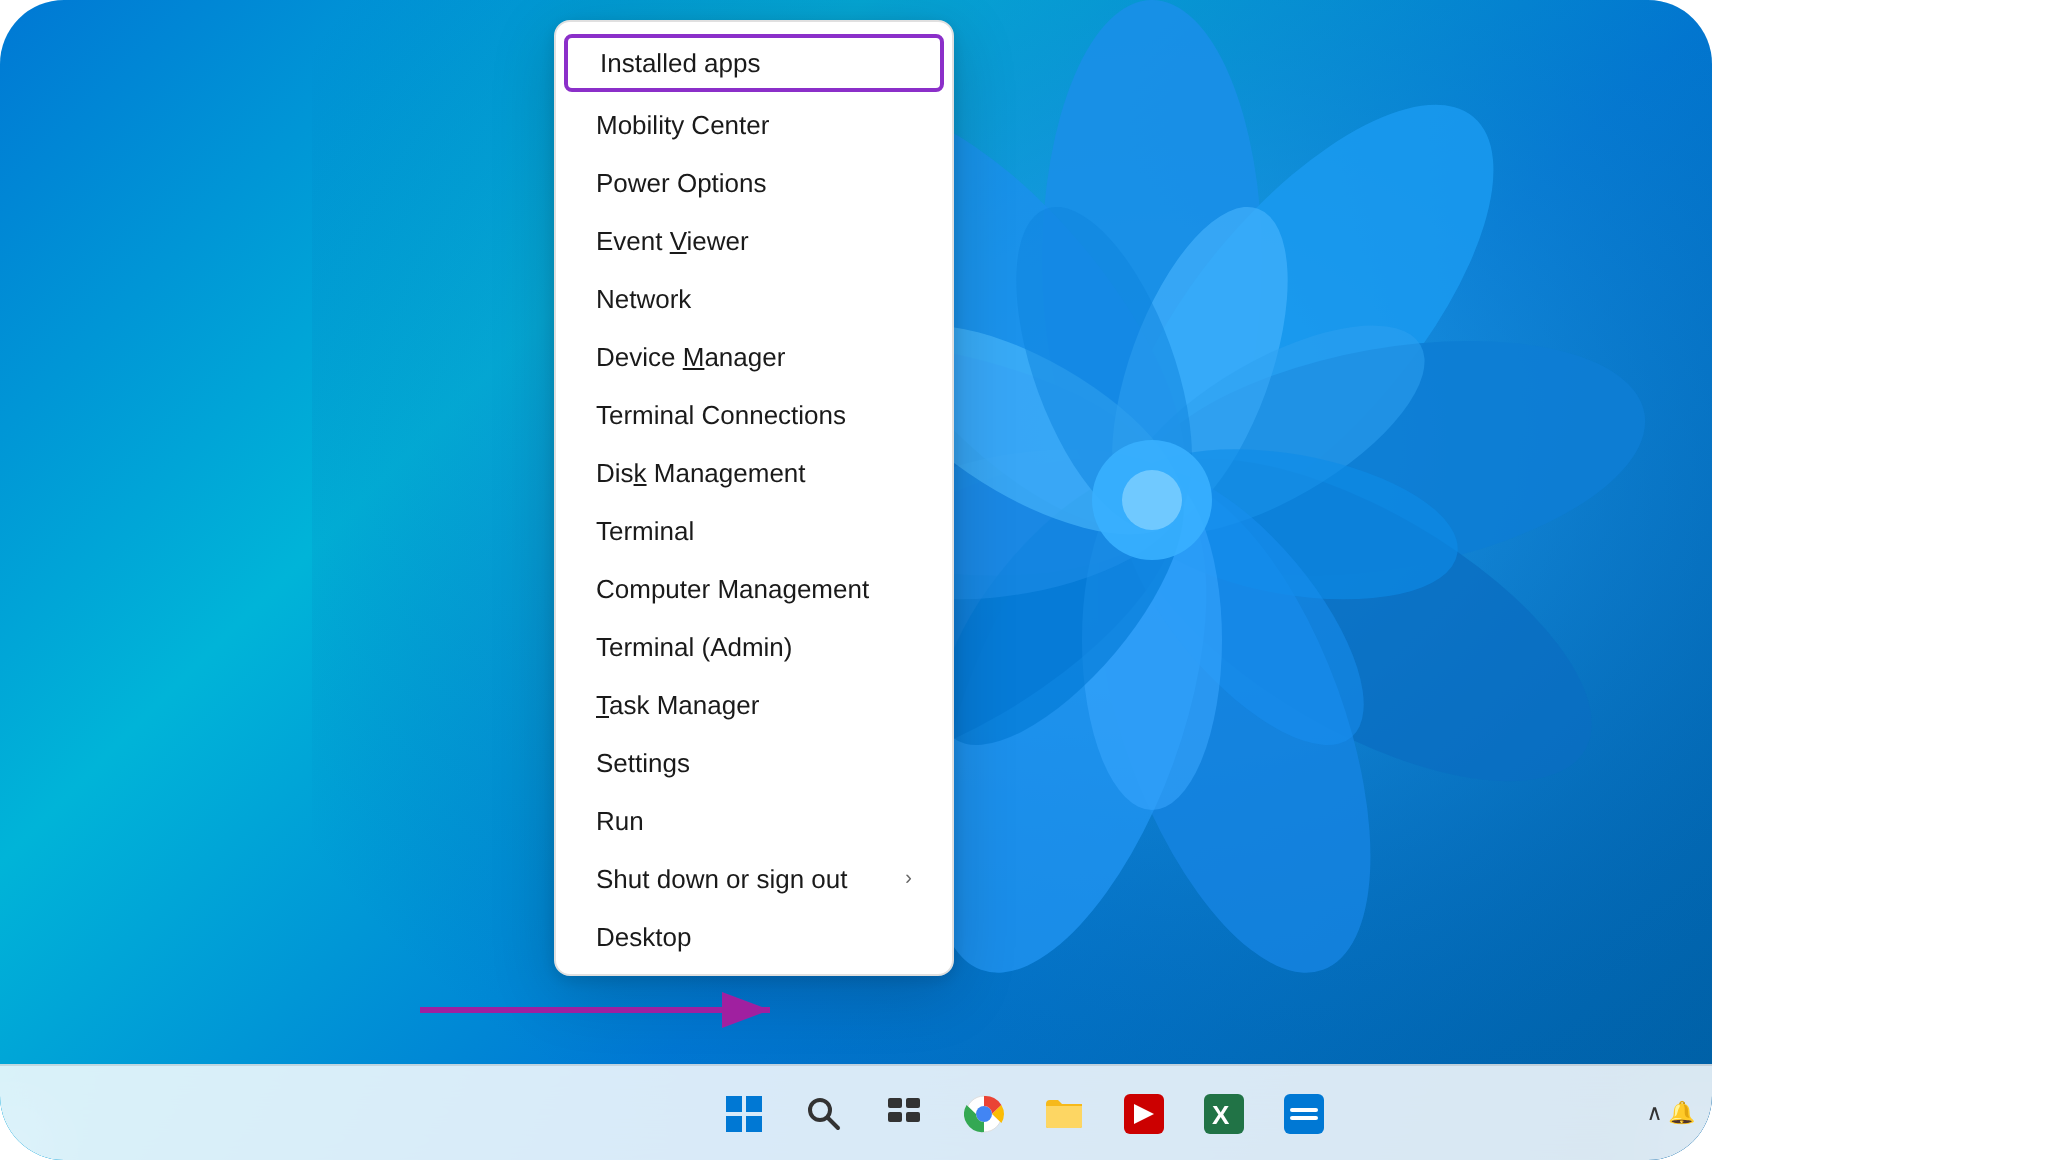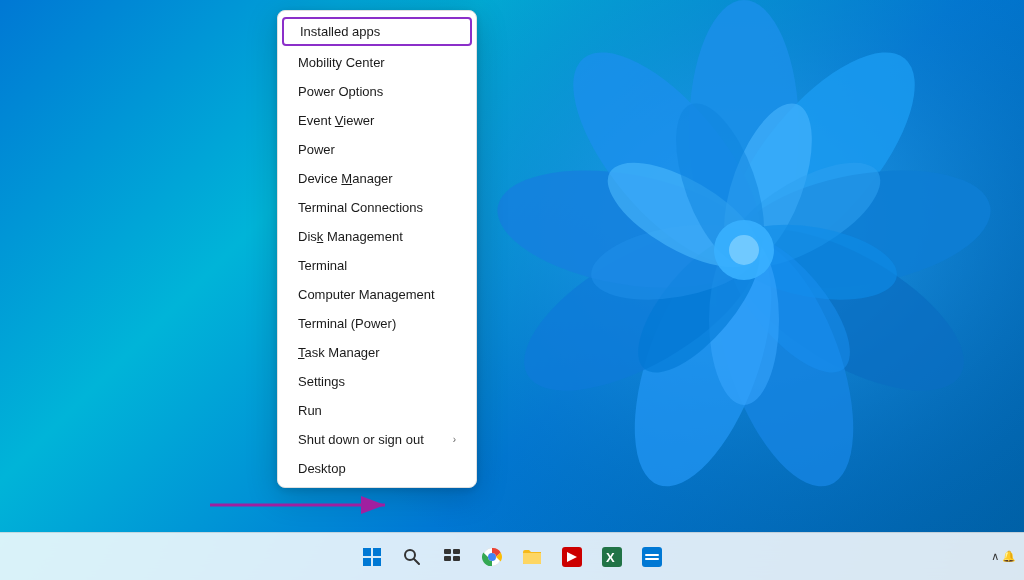--- a/index.html
+++ b/index.html
@@ -7,25 +7,26 @@
     body {
       width: 1024px;
       height: 580px;
       overflow: hidden;
       font-family: 'Segoe UI', Arial, sans-serif;
       position: relative;
     }
 
     
     #desktop {
-      width: 1024px;
+      width: 856px;
       height: 580px;
       position: relative;
       background: linear-gradient(135deg, #0078d4 0%, #00b4d8 30%, #0078d4 60%, #005fa3 100%);
       overflow: hidden;
+      border-radius: 32px;
     }
 
     
     #bloom-svg {
       position: absolute;
       right: 0;
       top: 0;
       width: 700px;
       height: 560px;
     }
@@ -182,39 +183,39 @@
       <div class="menu-item">
         <span>Mobility Center</span>
       </div>
       <div class="menu-item">
         <span>Power Options</span>
       </div>
       <div class="menu-item">
         <span>Event <span style="text-decoration:underline">V</span>iewer</span>
       </div>
       <div class="menu-item">
-        <span>Power</span>
+        <span>Network</span>
       </div>
       <div class="menu-item">
         <span>Device <span style="text-decoration:underline">M</span>anager</span>
       </div>
       <div class="menu-item">
         <span>Terminal Connections</span>
       </div>
       <div class="menu-item">
         <span>Dis<span style="text-decoration:underline">k</span> Management</span>
       </div>
       <div class="menu-item">
         <span>Terminal</span>
       </div>
       <div class="menu-item">
         <span>Computer Management</span>
       </div>
       <div class="menu-item">
-        <span>Terminal (Power)</span>
+        <span>Terminal (Admin)</span>
       </div>
       <div class="menu-item">
         <span><span style="text-decoration:underline">T</span>ask Manager</span>
       </div>
       <div class="menu-item">
         <span>Settings</span>
       </div>
       <div class="menu-item">
         <span>Run</span>
       </div>

